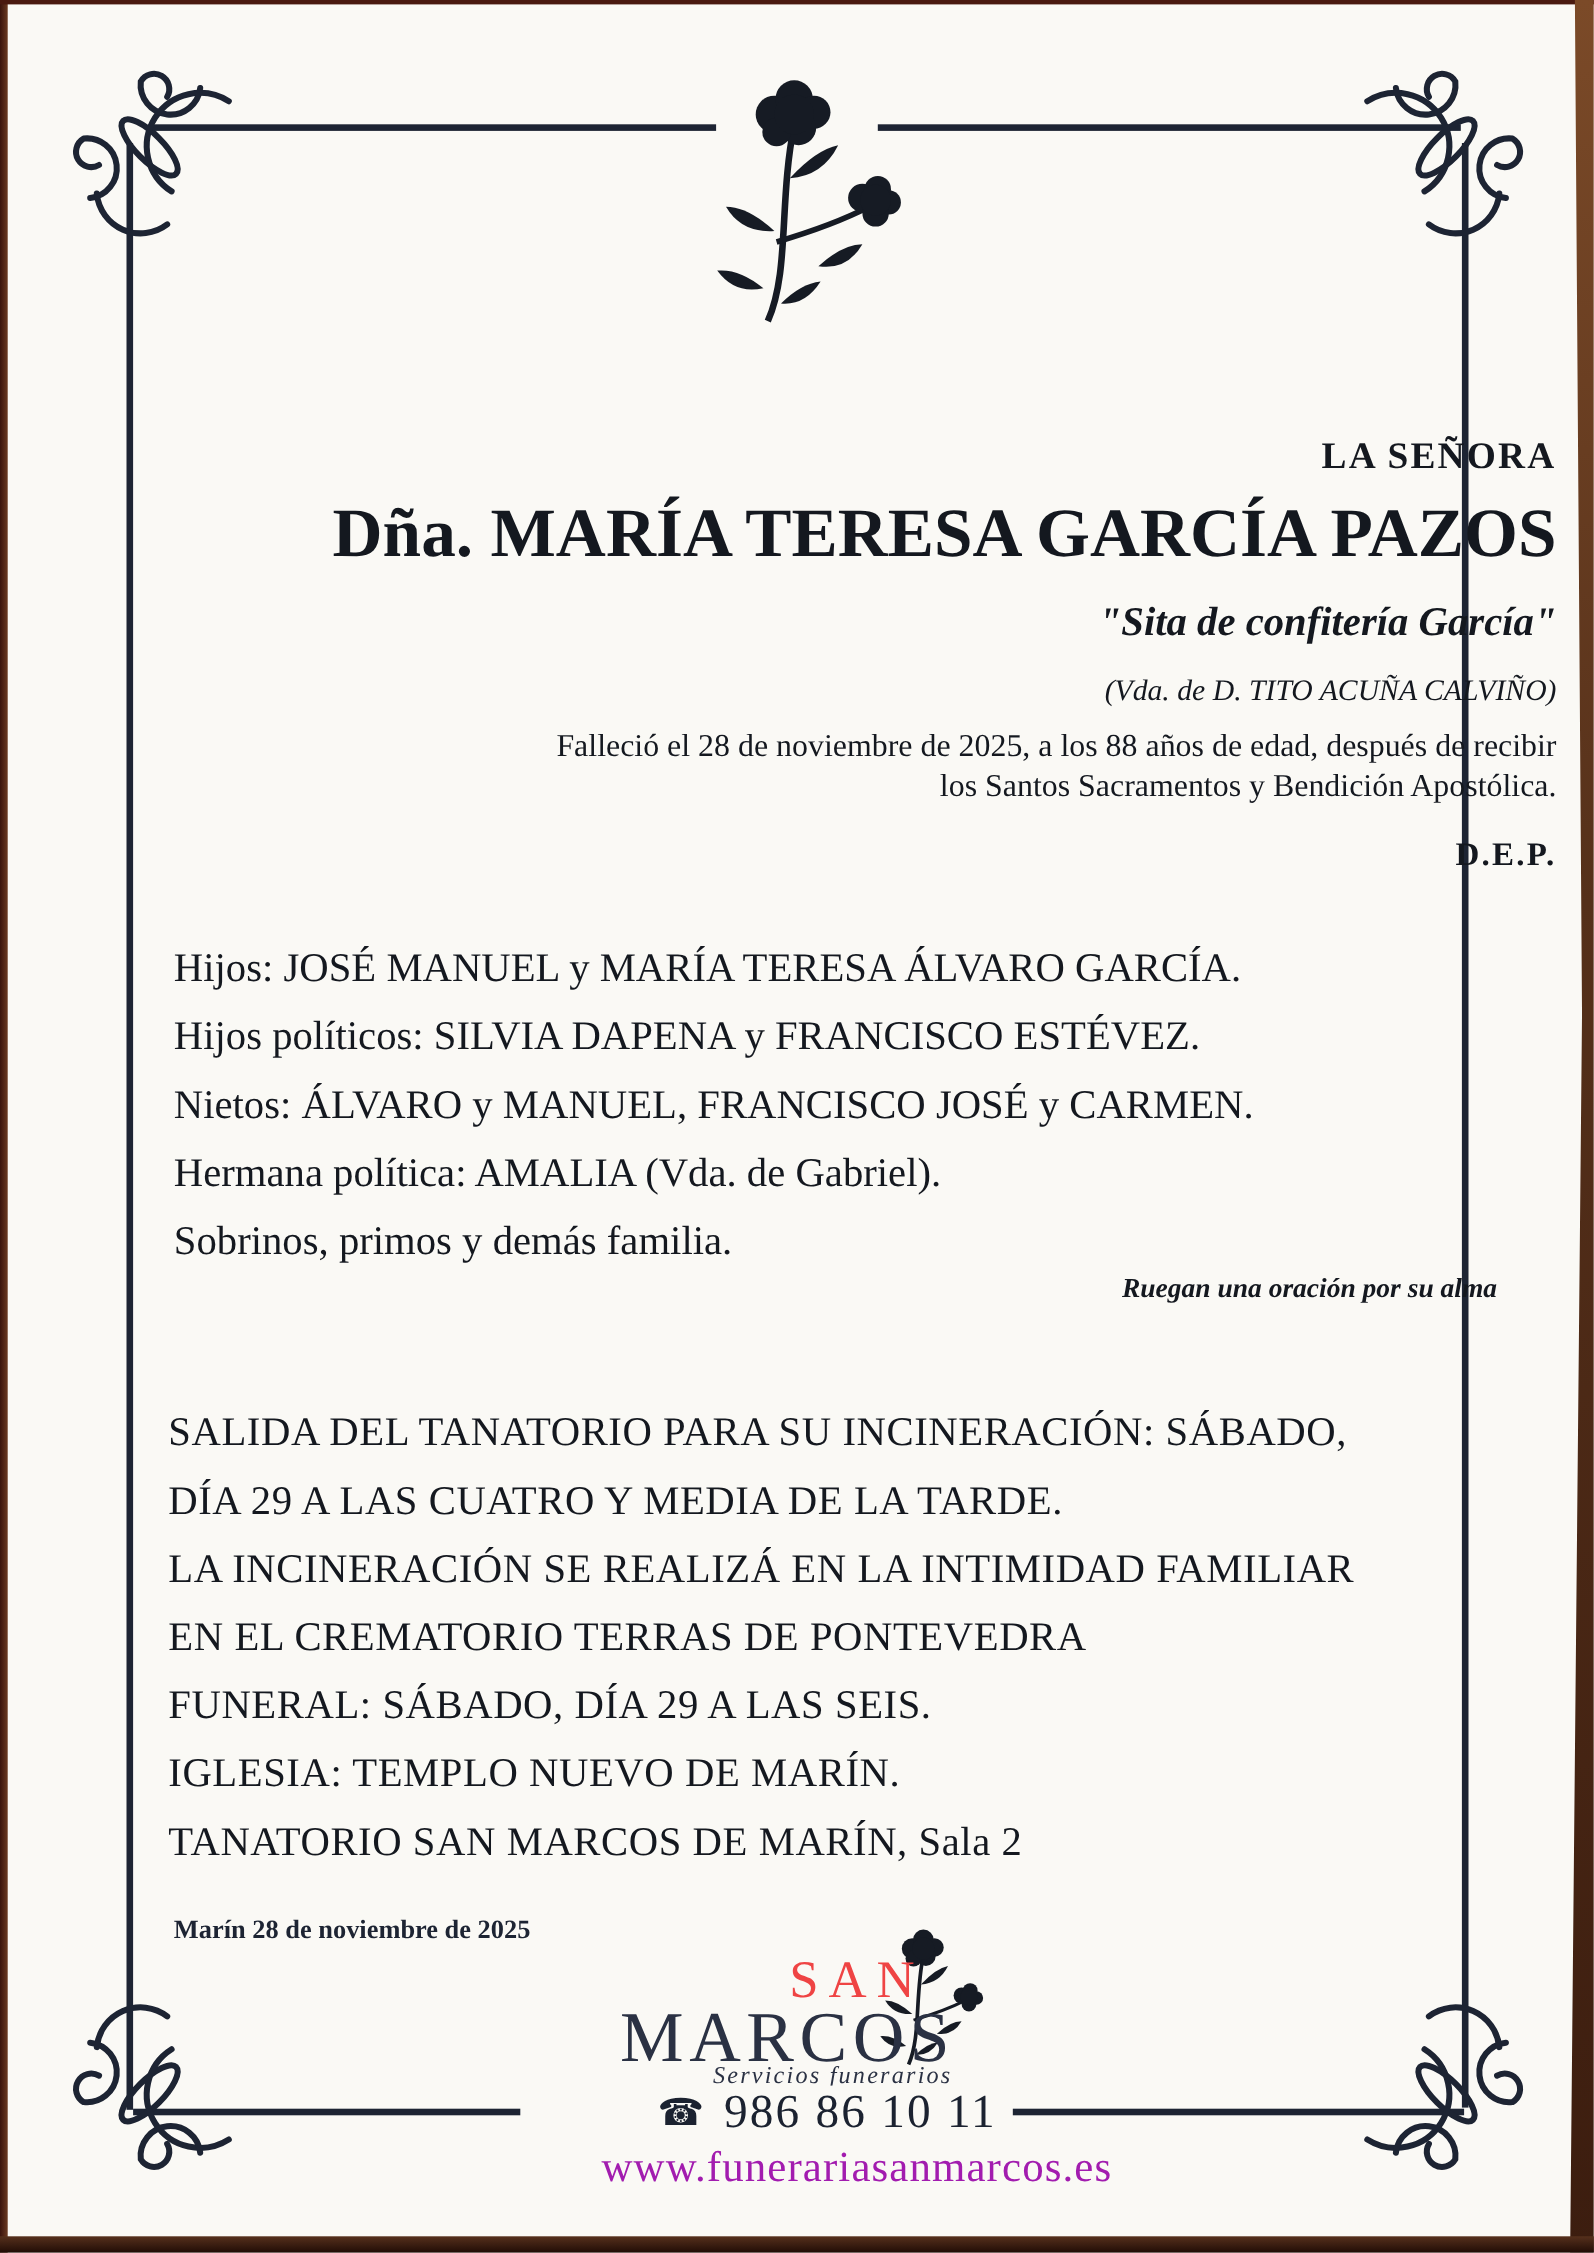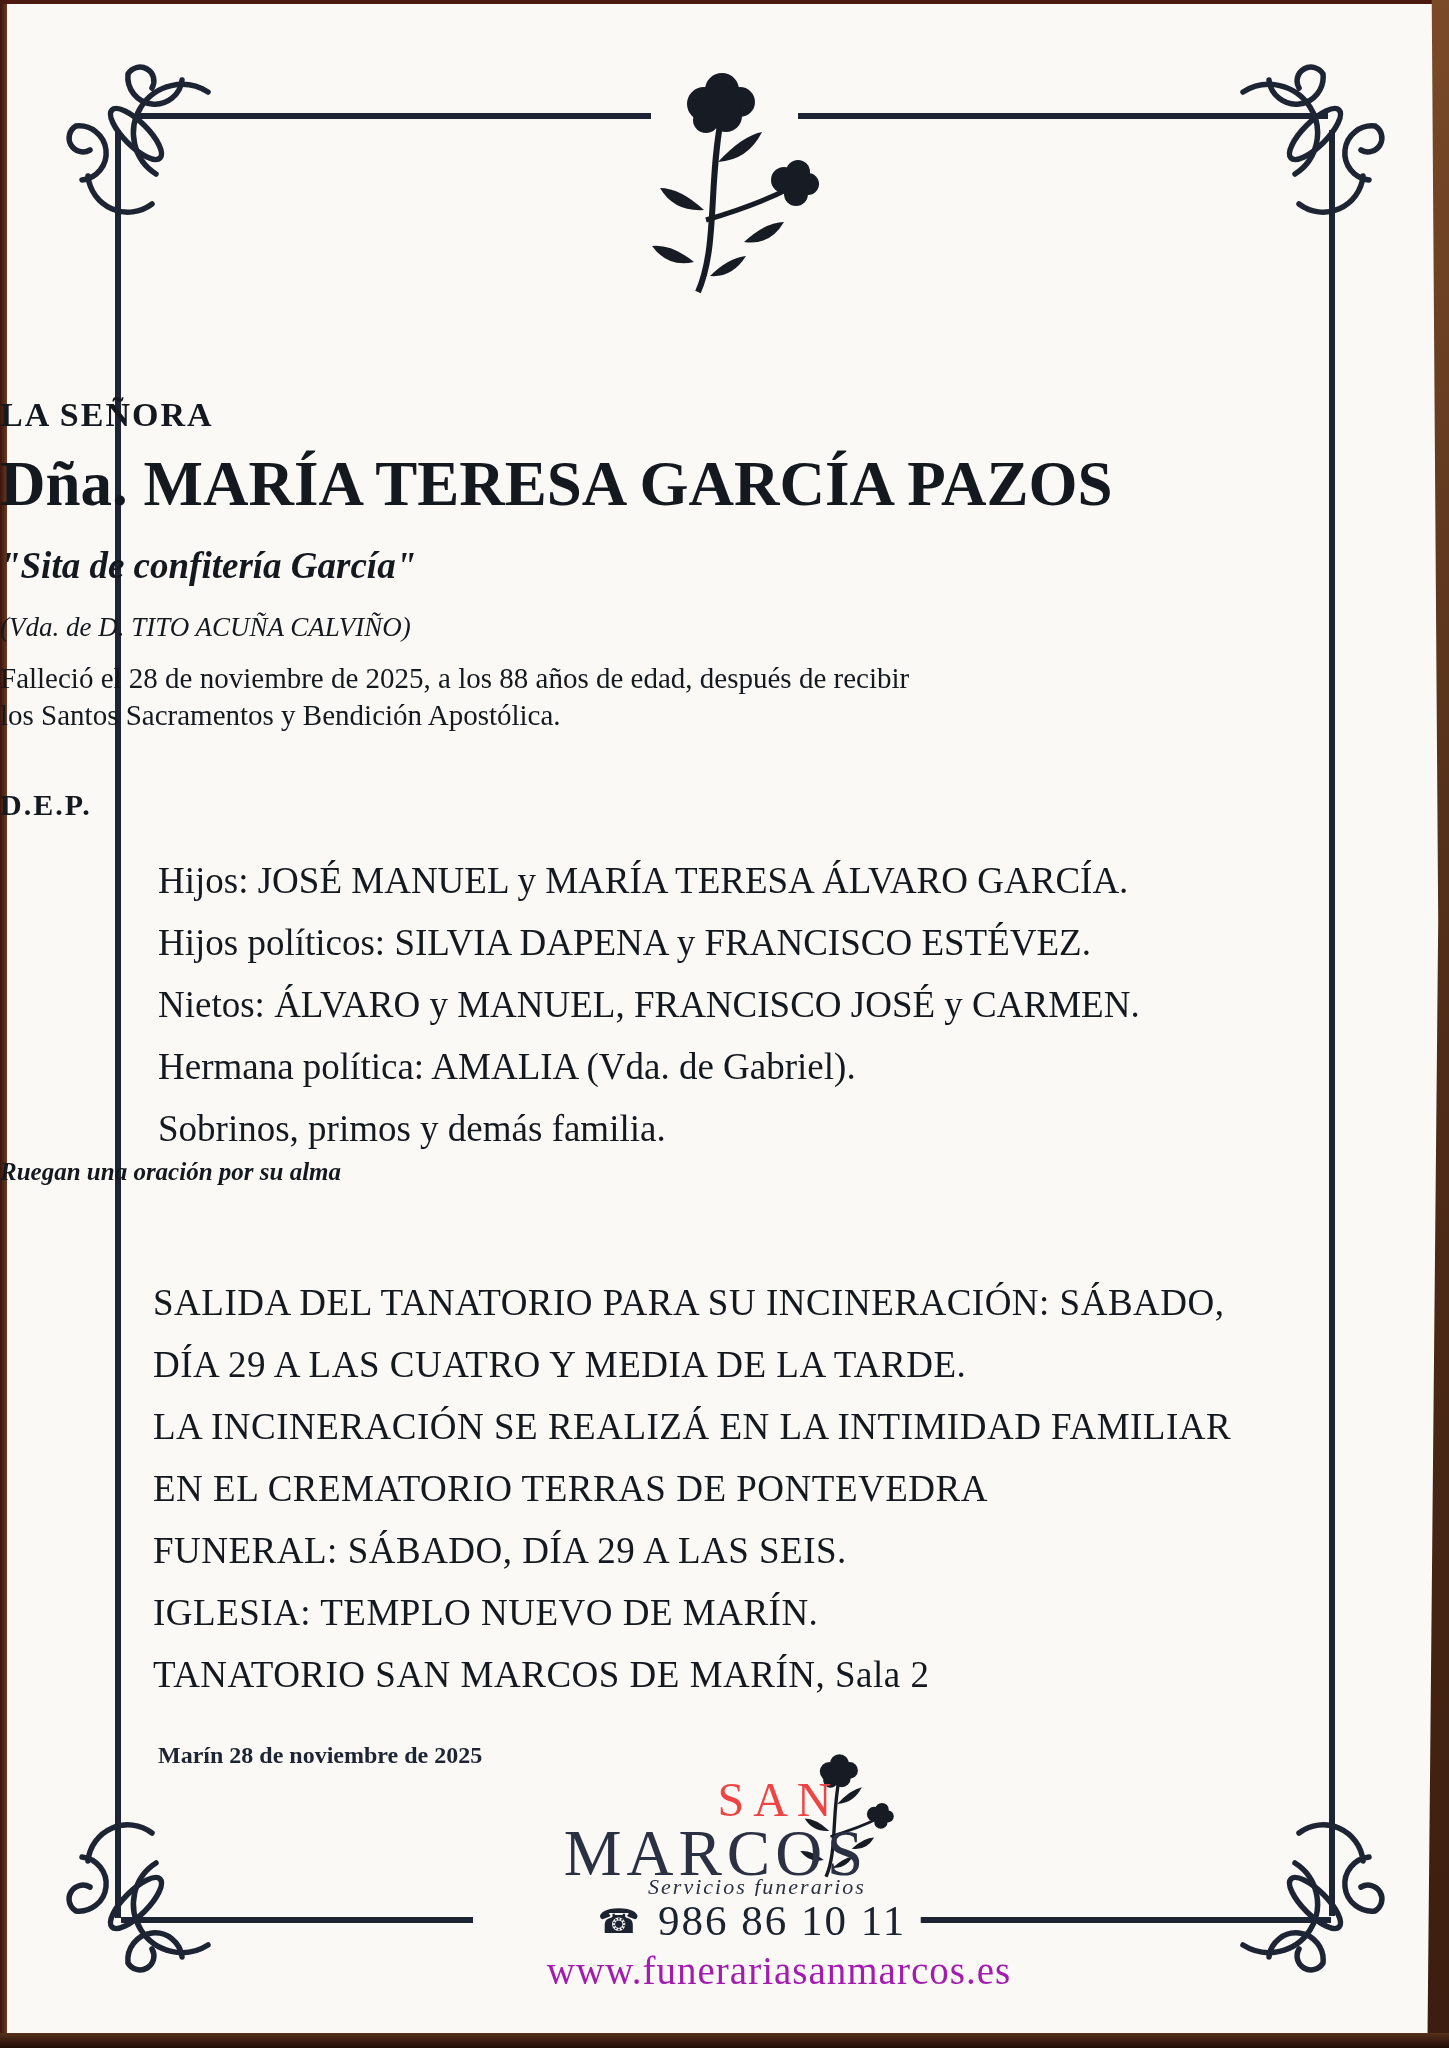--- a/index.html
+++ b/index.html
@@ -18,29 +18,29 @@
   .edge-left   { left: 0; top: 0; width: 7px; height: 2048px; background: linear-gradient(90deg,#3a140d,#6b3a22); }
   .edge-top    { left: 0; top: 0; width: 1449px; height: 4px; background: #4a1a10; }
   .edge-right  { right: 0; top: 0; width: 24px; height: 2048px;
                  background: linear-gradient(180deg,#7b4a28,#55301a 40%,#3c1d0f);
                  clip-path: polygon(28% 0, 100% 0, 100% 100%, 10% 100%, 55% 45%); }
   .edge-bottom { left: 0; bottom: 0; width: 1449px; height: 15px; background: linear-gradient(0deg,#200c06,#56301c); }
 
   .deco { position: absolute; left: 0; top: 0; z-index: 1; pointer-events: none; }
 
   .txt { position: absolute; z-index: 2; white-space: nowrap; }
-  .center { left: 0; width: 1415px; text-align: left; }
+  .center { left: 0; width: 1415px; text-align: right; padding-left: 36px; }
 
   .honorific { top: 396px; font-size: 34px; font-weight: bold; letter-spacing: 2px; }
   .name      { top: 448px; font-size: 63px; font-weight: bold; letter-spacing: 0px; }
   .nickname  { top: 544px; font-size: 37px; font-weight: bold; font-style: italic; }
   .widow     { top: 612px; font-size: 27px; font-style: italic; }
   .death1    { top: 662px; font-size: 29px; }
   .death2    { top: 699px; font-size: 29px; }
-  .dep       { top: 760px; font-size: 30px; font-weight: bold; letter-spacing: 2px; margin-top: 28px; }
+  .dep       { top: 760px; font-size: 30px; font-weight: bold; letter-spacing: 2px; }
 
   .family { position: absolute; left: 158px; top: 850px; z-index: 2; }
   .family .line { font-size: 37px; line-height: 62px; white-space: nowrap; }
 
   .prayer { top: 1158px; font-size: 25px; font-weight: bold; font-style: italic; padding-right: 54px; }
 
   .ceremony { position: absolute; left: 153px; top: 1272px; z-index: 2; }
   .ceremony .line { font-size: 37px; line-height: 62px; white-space: nowrap; letter-spacing: 0.5px; }
 
   .dateline { left: 158px; top: 1742px; font-size: 24px; font-weight: bold; color: #1d2433; text-align: right; }

